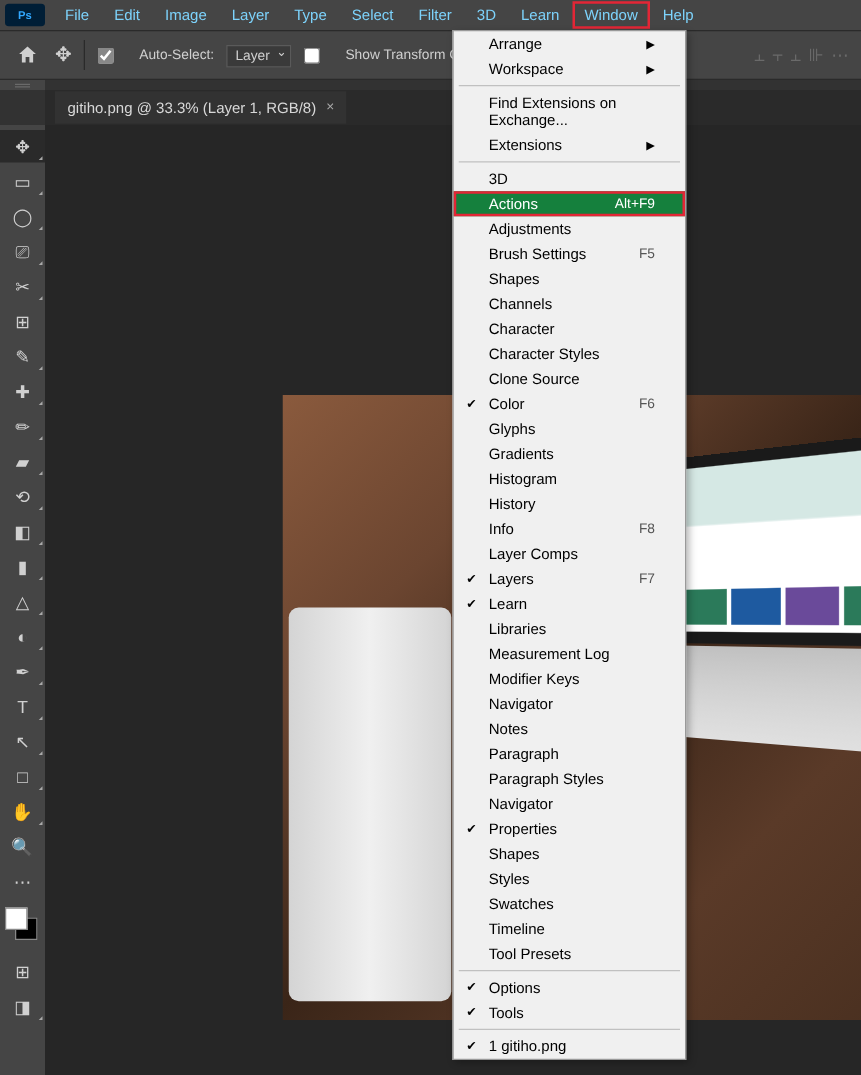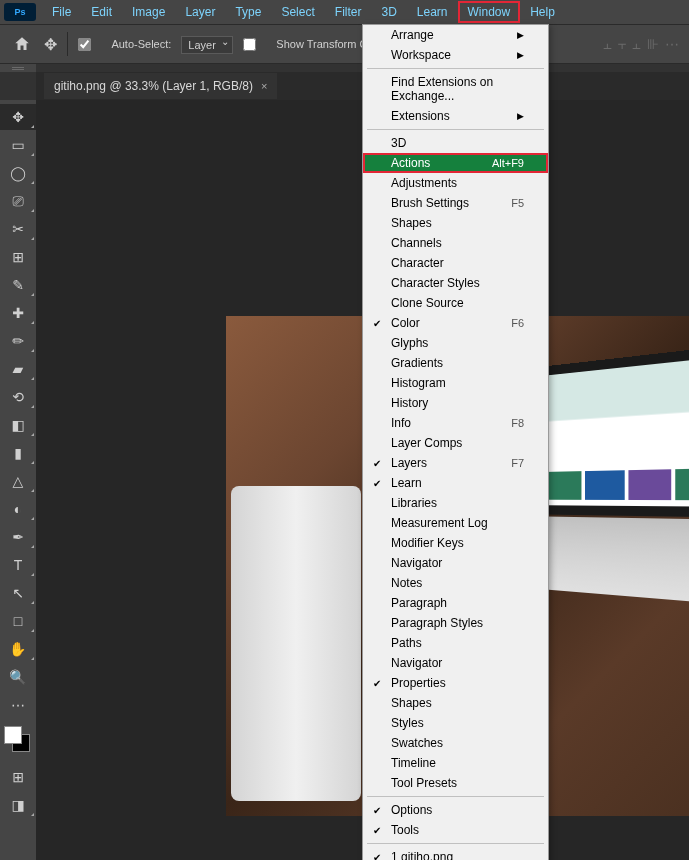--- a/index.html
+++ b/index.html
@@ -279,23 +279,20 @@
     <div class="dd-item">
       <span>Notes</span>
     </div>
     <div class="dd-item">
       <span>Paragraph</span>
     </div>
     <div class="dd-item">
       <span>Paragraph Styles</span>
     </div>
     <div class="dd-item">
-      <span>Paths</span>
-    </div>
-    <div class="dd-item">
       <span>Navigator</span>
     </div>
     <div class="dd-item">
       <span class="check">✔</span>
       <span>Properties</span>
     </div>
     <div class="dd-item">
       <span>Shapes</span>
     </div>
     <div class="dd-item">

